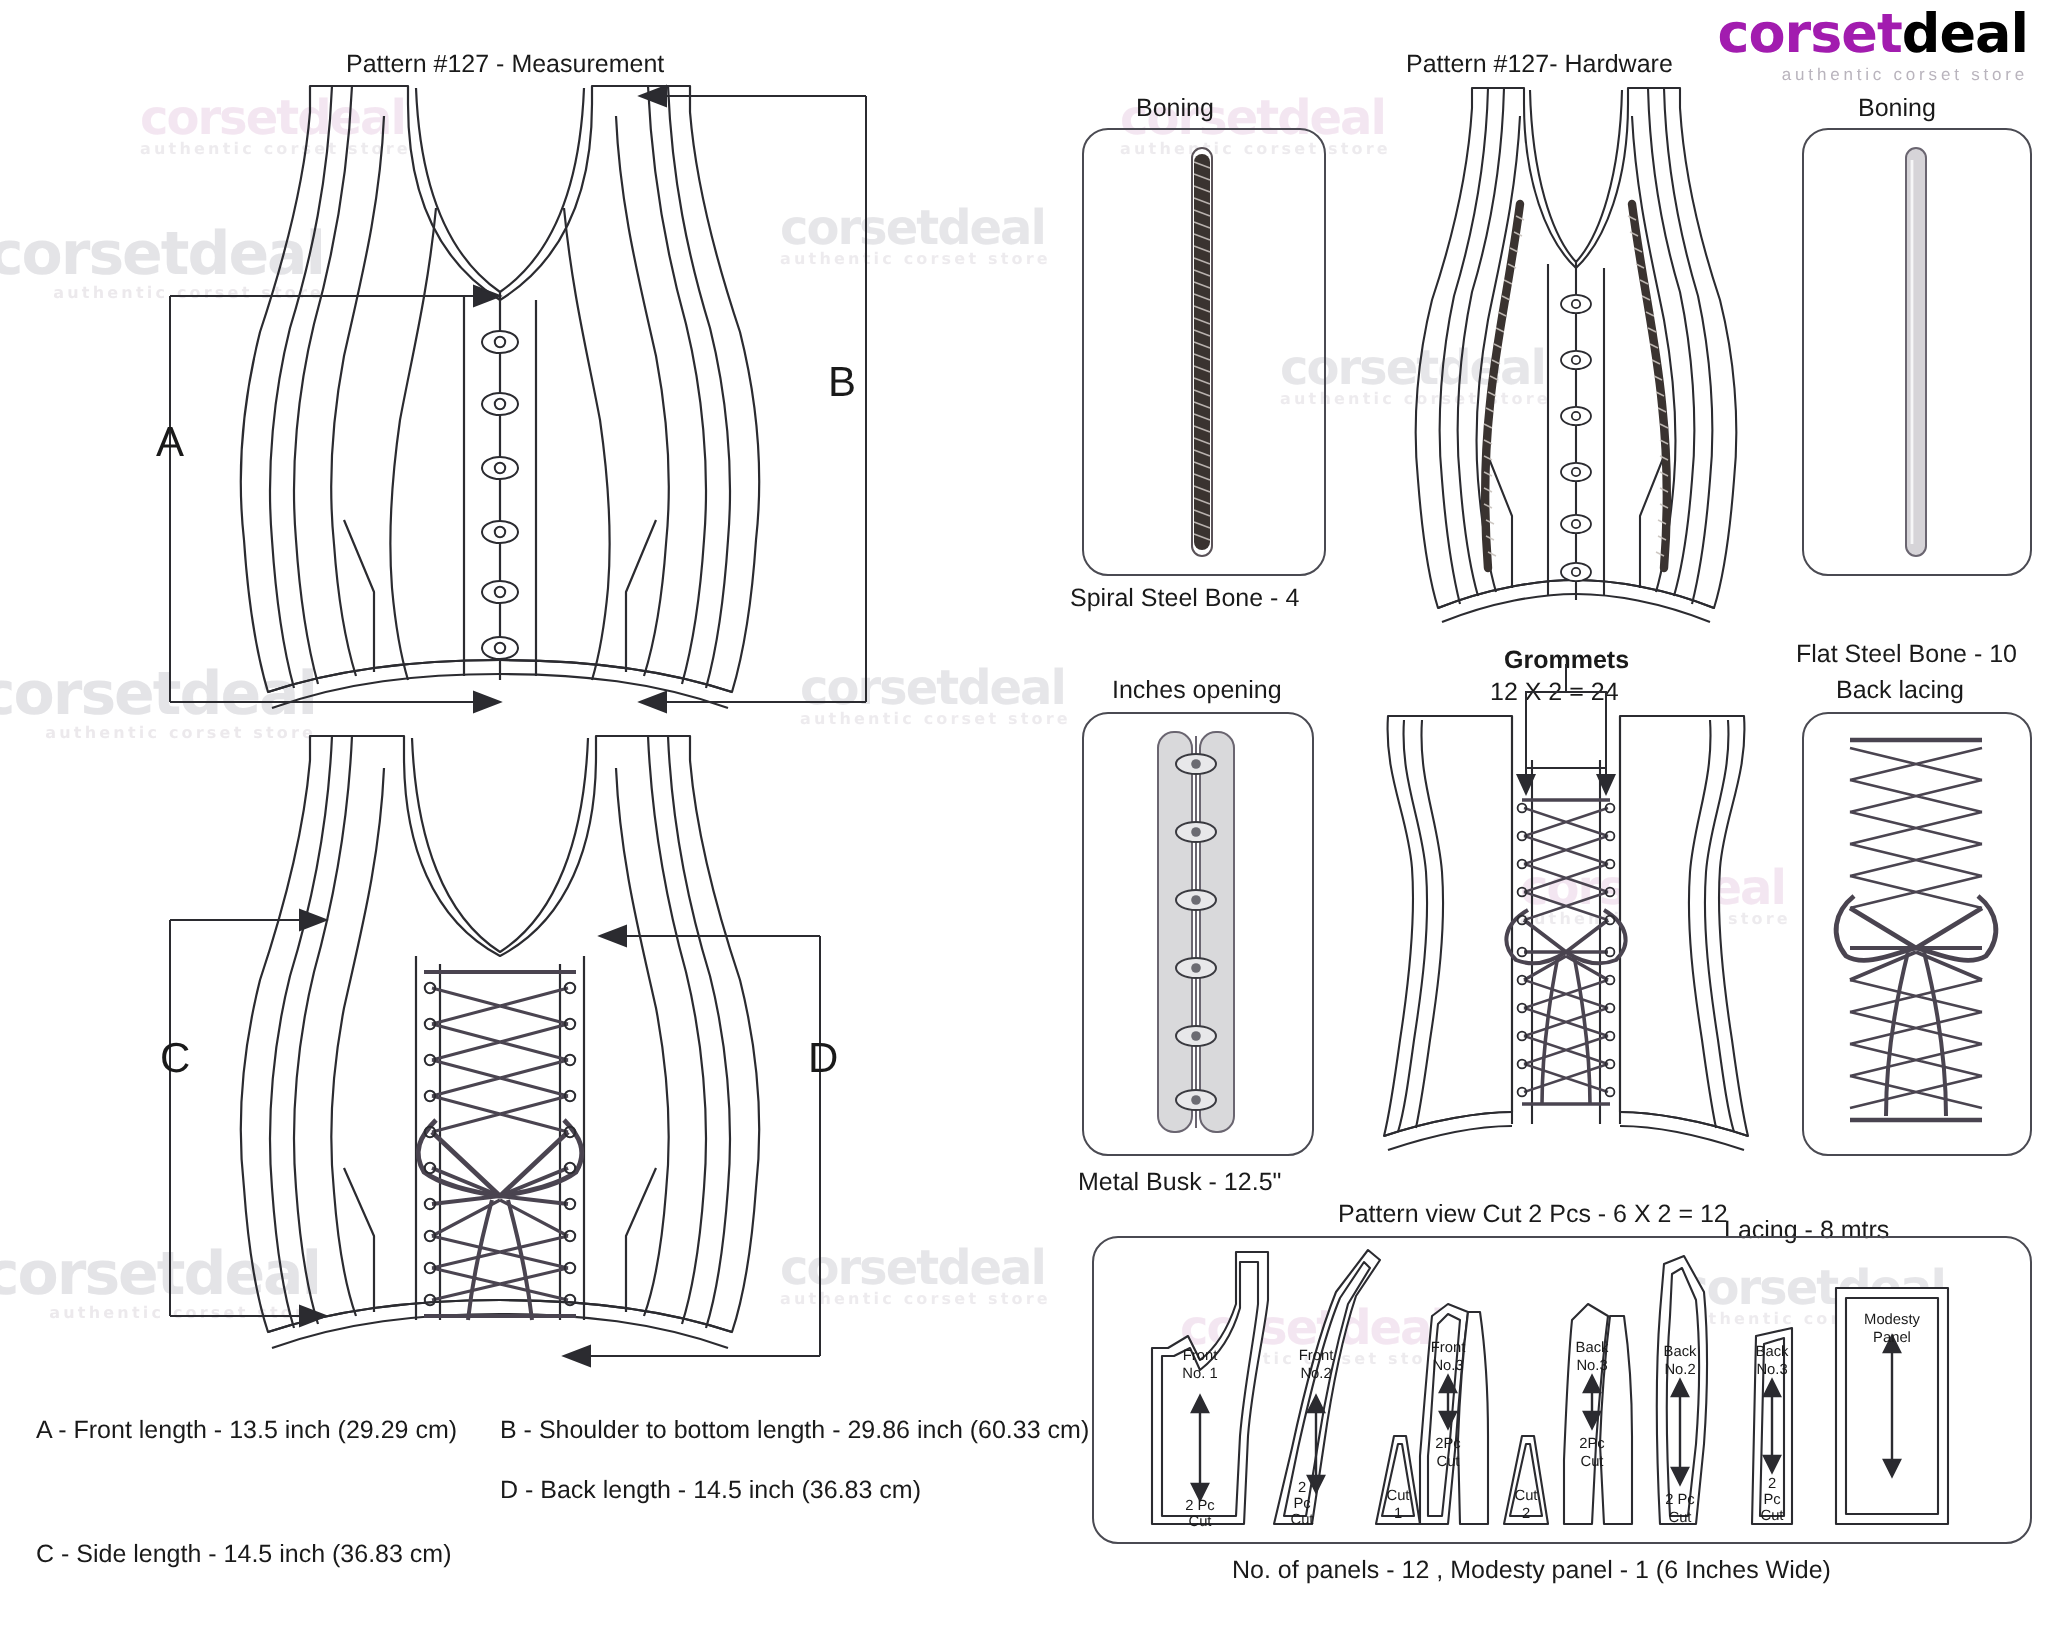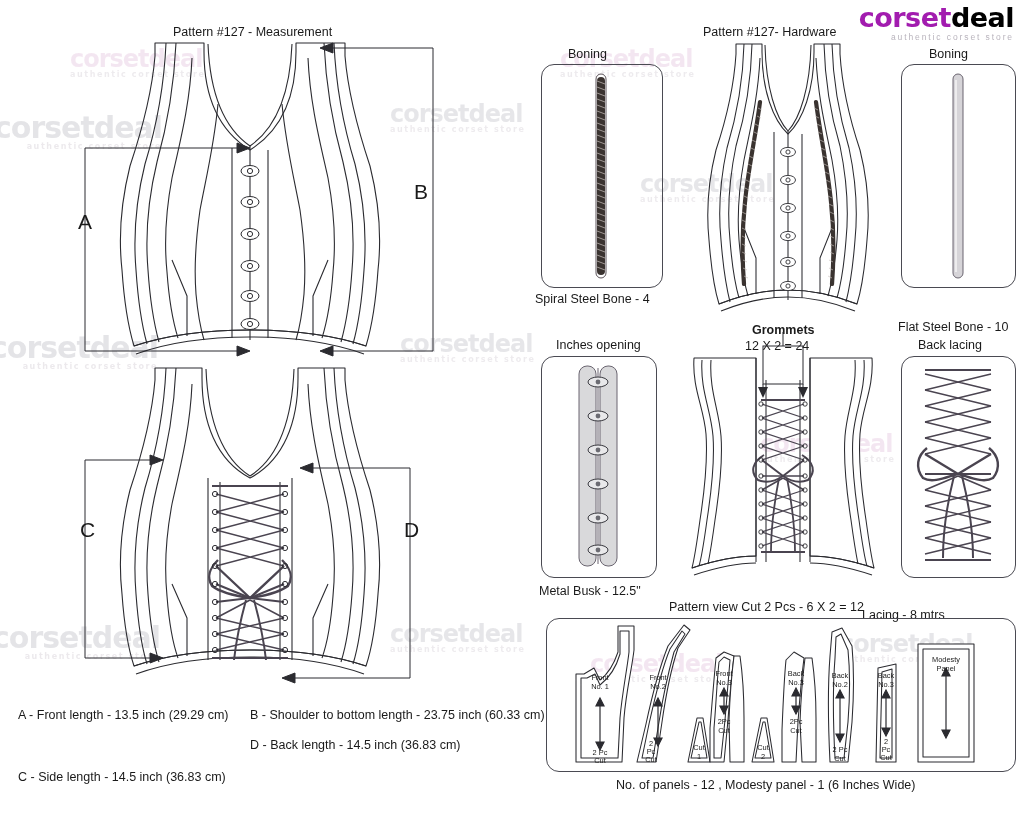--- a/index.html
+++ b/index.html
@@ -255,21 +255,21 @@
     <line x1="350" y1="318" x2="230" y2="318"></line>
     <polygon points="222,318 235,313 235,323"></polygon>
     <line x1="350" y1="108" x2="350" y2="318"></line>
   </g>
 </svg>
 
 <div class="abs big" style="left:80px;top:518px;">C</div>
 <div class="abs big" style="left:404px;top:518px;">D</div>
 
 <div class="abs lbl" style="left:18px;top:708px;">A - Front length - 13.5 inch (29.29 cm)</div>
-<div class="abs lbl" style="left:250px;top:708px;">B - Shoulder to bottom length - 23.75 inch (60.33 cm)</div>
+<div class="abs lbl" style="left:250px;top:708px;">B - Shoulder to bottom length - 29.86 inch (60.33 cm)</div>
 <div class="abs lbl" style="left:18px;top:738px;margin-top:32px;">C - Side length - 14.5 inch (36.83 cm)</div>
 <div class="abs lbl" style="left:250px;top:738px;">D - Back length - 14.5 inch (36.83 cm)</div>
 
 <div class="abs lbl" style="left:568px;top:47px;">Boning</div>
 <div class="panel" style="left:541px;top:64px;width:120px;height:222px;"></div>
 <svg class="abs" style="left:585px;top:72px;" width="32" height="208" viewBox="0 0 32 208">
   <rect x="11" y="2" width="10" height="204" rx="5" fill="#fff" stroke="#5a5258" stroke-width="1"></rect>
   <rect x="12" y="5" width="8" height="198" rx="4" fill="#3a3330"></rect>
   <g stroke="#cfc8c4" stroke-width="0.8" opacity=".85">
     <line x1="12" y1="9" x2="20" y2="12"></line>

